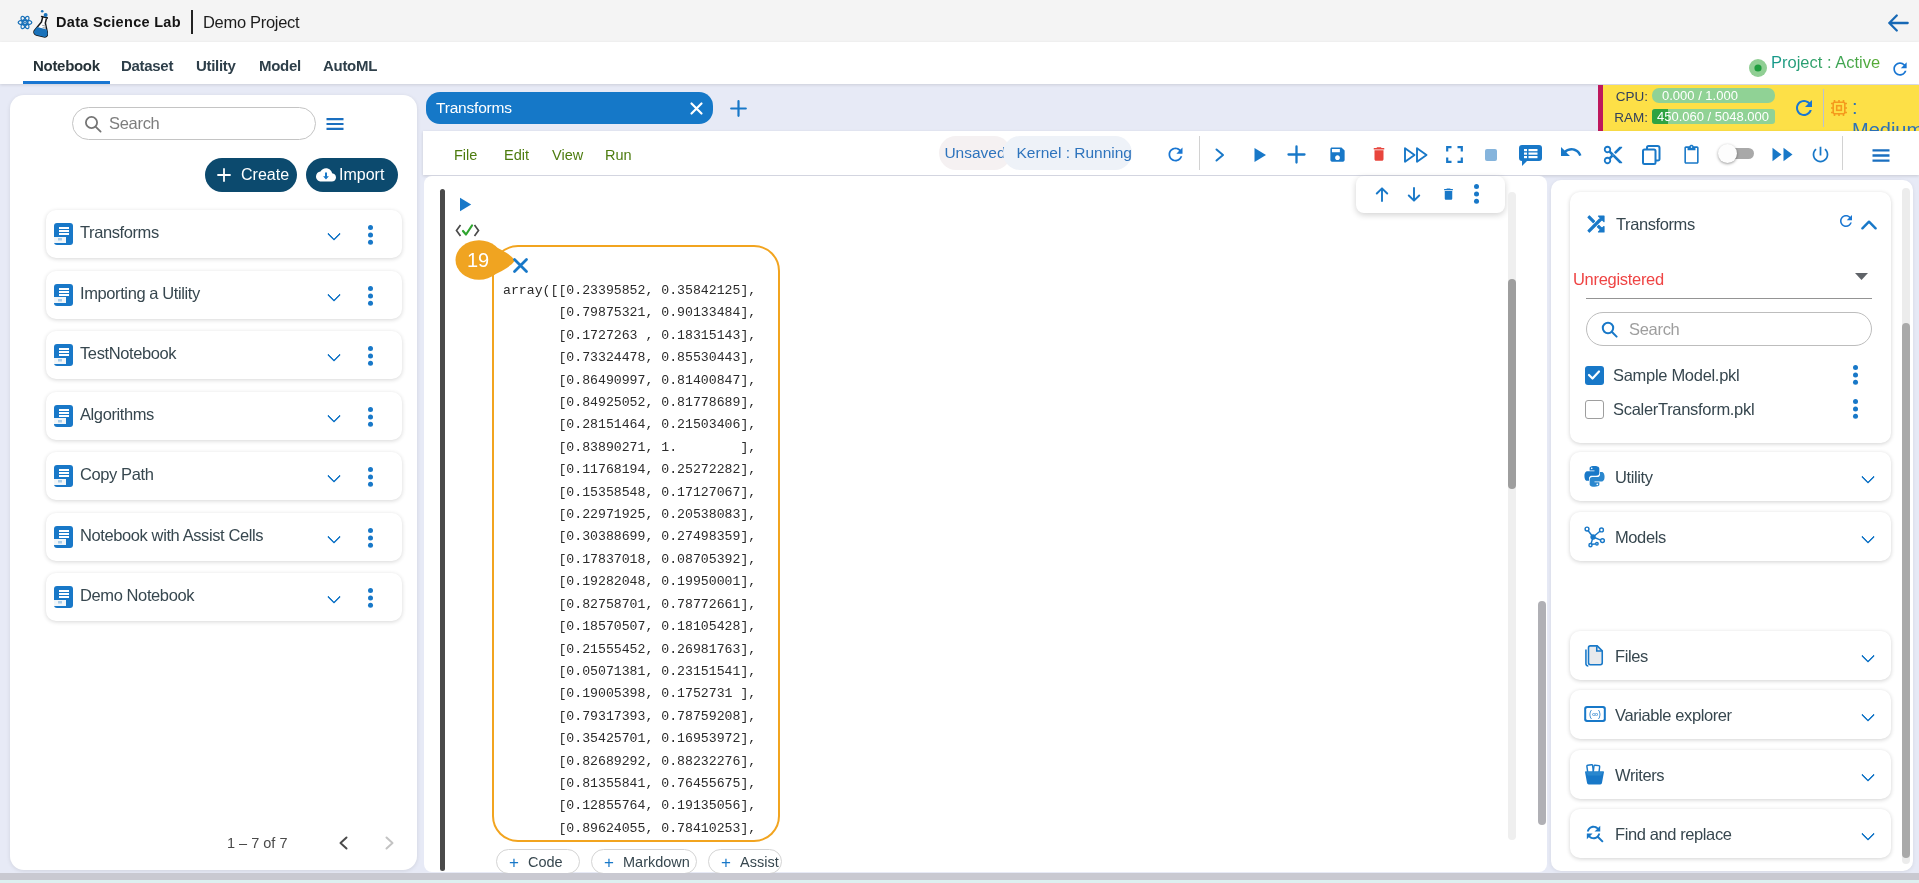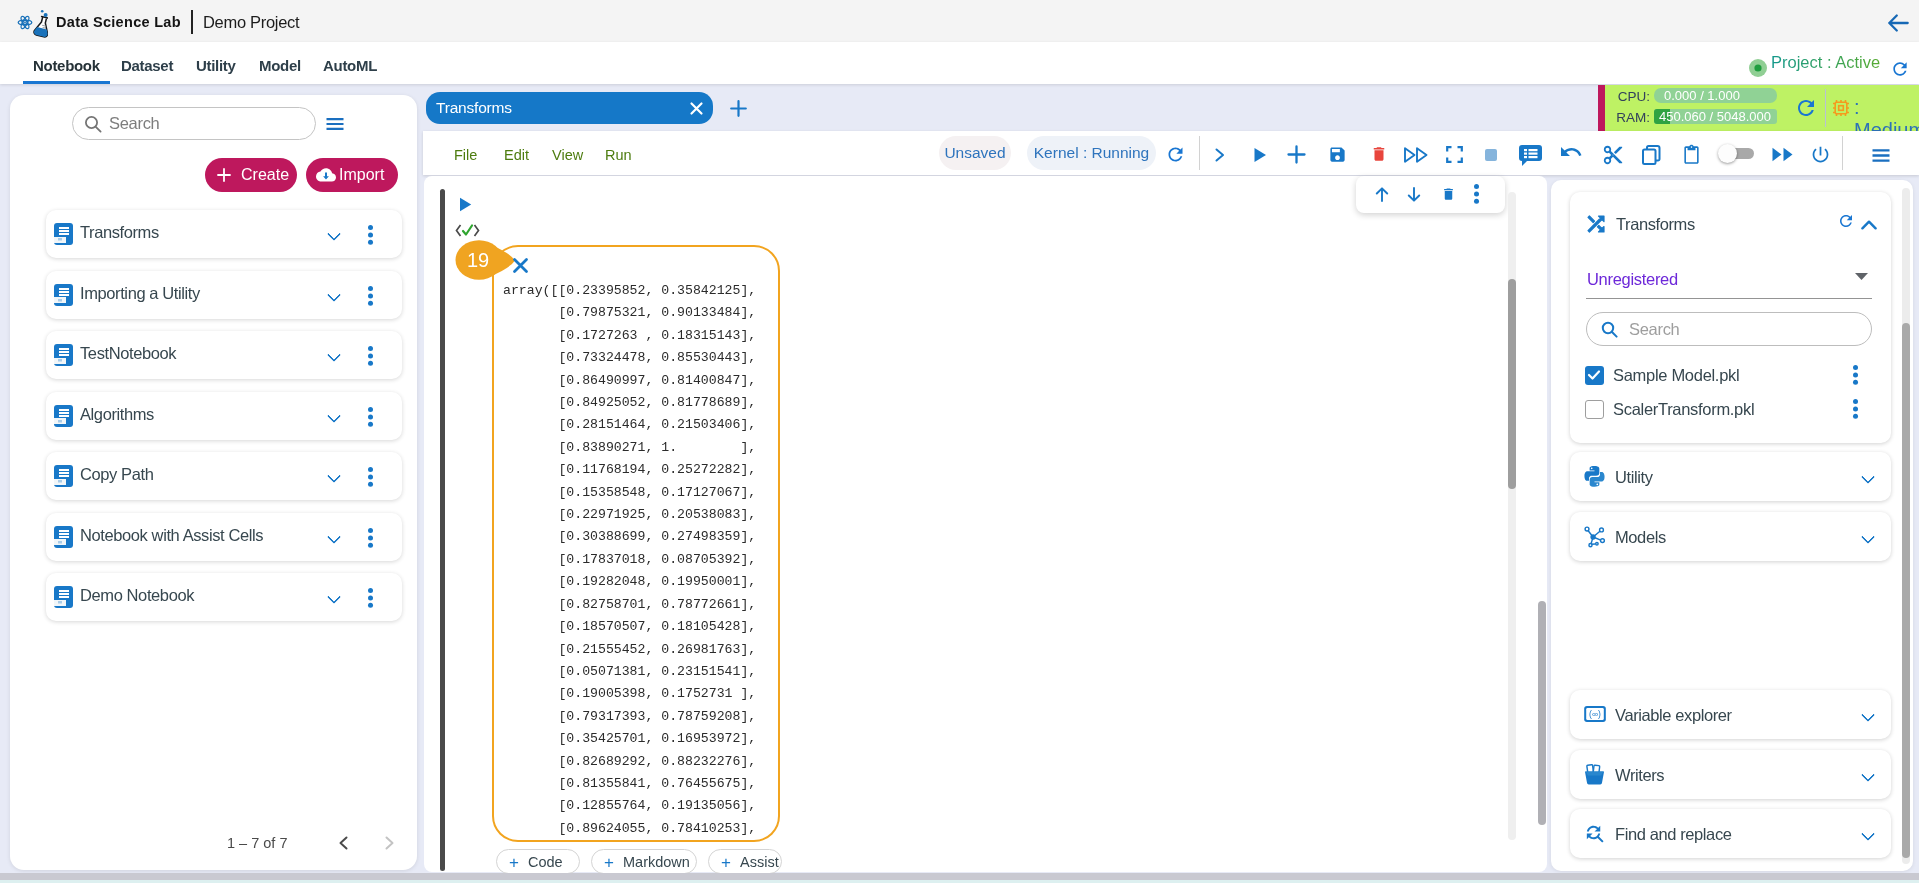--- a/index.html
+++ b/index.html
@@ -14,21 +14,21 @@
   .proj-name { position:absolute; left:203px; top:13px; font-size:16.5px; color:#1c1c1c; letter-spacing:-0.3px; }
   
   .nav { position:absolute; left:0; top:42px; width:1919px; height:42px; background:#fff; box-shadow:0 1px 3px rgba(0,0,0,0.12); }
   .nav-item { position:absolute; top:15px; font-size:15px; color:#2e3f4a; font-weight:bold; letter-spacing:-0.3px; }
   .nav-ul { position:absolute; left:23px; top:39px; width:87px; height:3px; background:#1976d2; }
   .proj-active { position:absolute; left:1771px; top:11px; font-size:16.5px; background:linear-gradient(90deg,#13988c,#57ab31); -webkit-background-clip:text; background-clip:text; color:transparent; }
   
   .sidebar { position:absolute; left:10px; top:95px; width:407px; height:775px; background:#fff; border-radius:14px; box-shadow:0 1px 4px rgba(0,0,0,0.10); }
   .searchbox { position:absolute; left:62px; top:12px; width:244px; height:33px; border:1px solid #c4c4c4; border-radius:17px; background:#fff; }
   .searchtext { position:absolute; left:37px; top:7px; font-size:16.5px; letter-spacing:-0.3px; color:#7d7d7d; }
-  .btn { position:absolute; height:34px; background:#be185d; border-radius:17px; color:#fff; font-size:16px; text-align:left; }
+  .btn { position:absolute; height:34px; background:#0c4a6e; border-radius:17px; color:#fff; font-size:16px; text-align:left; }
   .item { position:absolute; left:36px; width:356px; height:48px; background:#fff; border-radius:10px; box-shadow:0 1px 4px rgba(0,0,0,0.16); }
   .item-title { position:absolute; left:34px; top:13px; font-size:16.5px; color:#37474f; letter-spacing:-0.4px; }
   .nbicon { position:absolute; left:8px; top:13px; width:19px; height:22px;
     background:#1878c8; border-radius:3px;
     background-image:linear-gradient(#fff,#fff),linear-gradient(#fff,#fff),linear-gradient(#fff,#fff),linear-gradient(#a9cce8,#a9cce8),linear-gradient(#f1f6f9,#f1f6f9);
     background-repeat:no-repeat;
     background-size:10px 2px,10px 2px,10px 2px,4px 2.5px,12px 6px;
     background-position:5px 4px,5px 7.2px,5px 10.4px,4px 15.3px,0px 13.5px; }
   .chev { position:absolute; left:281px; top:17px; width:14px; height:14px; }
   .chev:before { content:""; position:absolute; left:2px; top:2px; width:8px; height:8px; border-right:2.4px solid #1878c8; border-bottom:2.4px solid #1878c8; transform:rotate(45deg); transform-origin:center; border-radius:1px; }
@@ -183,21 +183,21 @@
 <div class="tab">
   <div class="tab-title">Transforms</div>
   <svg class="abs" style="left:263px;top:9px;" width="15" height="15" viewBox="0 0 15 15">
       <path d="M2.5 2.5 L12.5 12.5 M12.5 2.5 L2.5 12.5" stroke="#fff" stroke-width="2.2" stroke-linecap="round"></path>
     </svg>
 </div>
 <svg class="abs" style="left:730px;top:100px;" width="17" height="17" viewBox="0 0 17 17">
     <path d="M8.5 1.2 V15.8 M1.2 8.5 H15.8" stroke="#1878c8" stroke-width="2.2" stroke-linecap="round"></path>
   </svg>
 
-<div class="abs" id="cpubox" style="left:1598px;top:85px;width:321px;height:46px;background:#bef264;border-left:7px solid #be185d;">
+<div class="abs" id="cpubox" style="left:1598px;top:85px;width:321px;height:46px;background:#fde047;border-left:5px solid #be185d;">
   <div class="abs" style="left:9px;top:4px;width:36px;font-size:13.5px;color:#33415c;text-align:right;">CPU:</div>
   <div class="abs" style="left:49px;top:3px;width:123px;height:15px;background:#90d295;border-radius:7px;color:#fff;font-size:13px;line-height:15px;padding-left:10px;">0.000 / 1.000</div>
   <div class="abs" style="left:6px;top:25px;width:39px;font-size:13.5px;color:#33415c;text-align:right;">RAM:</div>
   <div class="abs" style="left:49px;top:24px;width:123px;height:15px;background:#90d295;border-radius:3px;overflow:hidden;">
     <div class="abs" style="left:0;top:0;width:16px;height:15px;background:#2fa342;"></div>
     <div class="abs" style="left:5px;top:0;width:123px;font-size:13px;color:#fff;line-height:15px;">450.060 / 5048.000</div>
   </div>
   <div class="abs" style="left:189px;top:11px;">
       <svg width="24" height="24" viewBox="0 0 24 24">
         <path d="M17.65 6.35C16.2 4.9 14.21 4 12 4c-4.42 0-7.99 3.58-7.99 8s3.57 8 7.99 8c3.73 0 6.84-2.55 7.73-6h-2.08c-.82 2.33-3.04 4-5.65 4-3.31 0-6-2.69-6-6s2.69-6 6-6c1.66 0 3.14.69 4.22 1.78L13 11h7V4l-2.35 2.35z" fill="#1976d2"></path>
@@ -213,21 +213,21 @@
     </svg>
   <div class="abs" style="left:249px;top:11px;font-size:20px;color:#2d72b8;">: Medium</div>
 </div>
 
 <div class="toolbar">
   <div class="menu-item" style="left:31px;">File</div>
   <div class="menu-item" style="left:81px;">Edit</div>
   <div class="menu-item" style="left:129px;">View</div>
   <div class="menu-item" style="left:182px;">Run</div>
   <div class="pill" style="left:516px;width:72px;background:#f5f1f2;text-align:center;line-height:34px;">Unsaved</div>
-  <div class="pill" style="left:604px;width:129px;background:#eef2f8;text-align:center;line-height:34px;">Kernel : Running</div>
+  <div class="pill" style="left:580px;width:129px;background:#eef2f8;text-align:right;line-height:34px;">Kernel : Running</div>
   <div class="abs" style="left:742px;top:13px;">
       <svg width="21" height="21" viewBox="0 0 24 24">
         <path d="M17.65 6.35C16.2 4.9 14.21 4 12 4c-4.42 0-7.99 3.58-7.99 8s3.57 8 7.99 8c3.73 0 6.84-2.55 7.73-6h-2.08c-.82 2.33-3.04 4-5.65 4-3.31 0-6-2.69-6-6s2.69-6 6-6c1.66 0 3.14.69 4.22 1.78L13 11h7V4l-2.35 2.35z" fill="#1976d2"></path>
       </svg>
     </div>
   <div class="abs" style="left:776px;top:5px;width:1px;height:34px;background:#d2d2d2;"></div>
   <div class="abs" id="tbicons" style="left:0;top:0;width:1496px;height:44px;">
     <svg class="abs" style="left:791px;top:17px;" width="11" height="14" viewBox="0 0 11 14">
         <path d="M2.5 1.5 L9 7 L2.5 12.5" stroke="#1878c8" stroke-width="2" fill="none" stroke-linecap="round" stroke-linejoin="round"></path>
       </svg>
@@ -372,21 +372,21 @@
       </svg>
     <div class="rtitle" style="left:46px;top:23px;">Transforms</div>
     <div class="abs" style="left:267px;top:20px;">
         <svg width="18" height="18" viewBox="0 0 24 24">
           <path d="M17.65 6.35C16.2 4.9 14.21 4 12 4c-4.42 0-7.99 3.58-7.99 8s3.57 8 7.99 8c3.73 0 6.84-2.55 7.73-6h-2.08c-.82 2.33-3.04 4-5.65 4-3.31 0-6-2.69-6-6s2.69-6 6-6c1.66 0 3.14.69 4.22 1.78L13 11h7V4l-2.35 2.35z" fill="#1976d2"></path>
         </svg>
       </div>
     <svg class="abs" style="left:291px;top:27px;" width="16" height="11" viewBox="0 0 17 11">
         <path d="M1.5 9.5 L8.5 2.5 L15.5 9.5" stroke="#1878c8" stroke-width="2.6" fill="none" stroke-linecap="round" stroke-linejoin="round"></path>
       </svg>
-    <div class="abs" style="left:17px;top:78px;font-size:16.5px;letter-spacing:-0.3px;color:#6d28d9;">Unregistered</div>
+    <div class="abs" style="left:3px;top:78px;font-size:16.5px;letter-spacing:-0.3px;color:#ef4444;">Unregistered</div>
     <svg class="abs" style="left:285px;top:81px;" width="13" height="7" viewBox="0 0 13 7">
         <path d="M0 0 L13 0 L6.5 7 Z" fill="#5f6368"></path>
       </svg>
     <div class="abs" style="left:16px;top:106px;width:286px;height:1px;background:#949494;"></div>
     <div class="abs" style="left:16px;top:120px;width:286px;height:34px;border:1px solid #bdbdbd;border-radius:17px;">
       <svg class="abs" style="left:14px;top:8px;" width="17" height="17" viewBox="0 0 17 17">
           <circle cx="7" cy="7" r="5.2" stroke="#1878c8" stroke-width="2" fill="none"></circle>
           <path d="M11 11 L15.6 15.6" stroke="#1878c8" stroke-width="2" stroke-linecap="round"></path>
         </svg>
       <div class="abs" style="left:42px;top:7px;font-size:16.5px;letter-spacing:-0.3px;color:#9e9e9e;">Search</div>
@@ -422,20 +422,31 @@
             <circle cx="19.3" cy="5.2" r="2" fill="#fff"></circle>
             <circle cx="20.3" cy="16.3" r="2" fill="#fff"></circle>
             <circle cx="7.8" cy="21" r="1.6" fill="#fff"></circle>
             <circle cx="14.5" cy="19.6" r="1.3" fill="#fff"></circle>
           </g>
         </svg>
       </span>
       <div class="rtitle">Models</div>
       <span class="chev" style="left:291px;top:18px;"></span>
     </div>
+  <div class="rcard" style="top:450.5px;height:49px;">
+      <span class="abs" style="left:13px;top:13px;">
+        <svg width="22" height="23" viewBox="0 0 24 24">
+          <path d="M8 1.5 h7.5 L21 7 v13 a2 2 0 0 1 -2 2 H8 a2 2 0 0 1 -2 -2 V3.5 a2 2 0 0 1 2 -2 z" fill="#e8eaed" stroke="#1878c8" stroke-width="1.7"></path>
+          <path d="M15 1.8 V7 h5.6" fill="none" stroke="#1878c8" stroke-width="1.7"></path>
+          <path d="M3.2 5.5 V20.8 a2.6 2.6 0 0 0 2.6 2.6" fill="none" stroke="#1878c8" stroke-width="1.7"></path>
+        </svg>
+      </span>
+      <div class="rtitle">Files</div>
+      <span class="chev" style="left:291px;top:18px;"></span>
+    </div>
   <div class="rcard" style="top:510px;height:49px;">
       <span class="abs" style="left:13px;top:13px;">
         <svg width="24" height="22" viewBox="0 0 26 24">
           <rect x="1.2" y="3.2" width="23.6" height="17.6" rx="3" fill="#1878c8"></rect>
           <rect x="3.4" y="5.4" width="19.2" height="13.2" rx="1.5" fill="#fff"></rect>
           <text x="13" y="15.6" font-size="9.5" fill="#1878c8" text-anchor="middle" font-family="Liberation Sans">(∞)</text>
         </svg>
       </span>
       <div class="rtitle">Variable explorer</div>
       <span class="chev" style="left:291px;top:18px;"></span>

